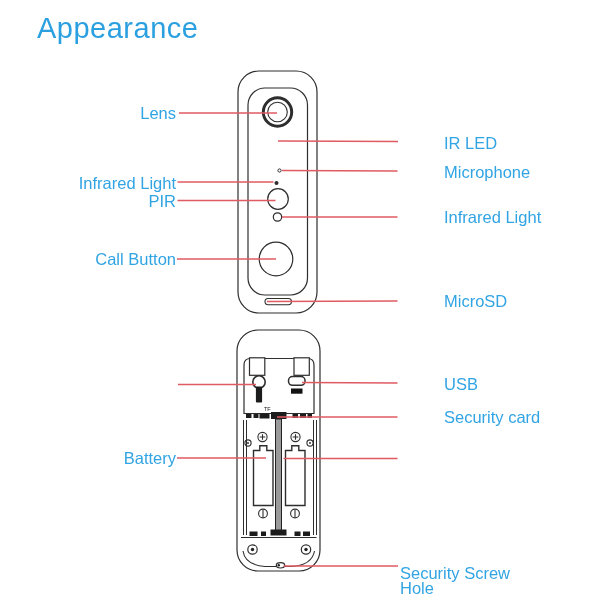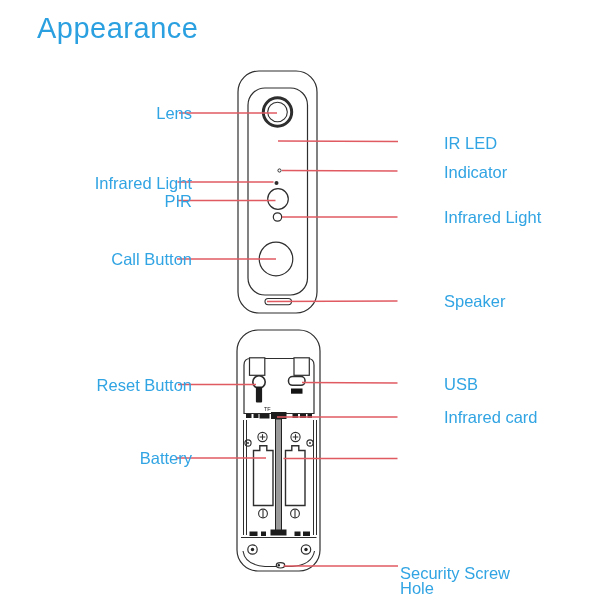--- a/index.html
+++ b/index.html
@@ -13,21 +13,21 @@
     font-family:"Liberation Sans", sans-serif;overflow:hidden;border-radius:11px;
   }
   .page-title{
     position:absolute;left:37px;top:12px;
     font-size:29px;color:#2ba0e0;letter-spacing:0.5px;
   }
   .lbl{
     position:absolute;font-size:16.5px;line-height:18px;color:var(--blue);
     white-space:nowrap;
   }
-  .lbl.right-align{right:408px;text-align:center;}
+  .lbl.right-align{right:424px;text-align:center;}
   .lbl.left-align{left:404px;text-align:left;margin-left:40px;}
   .lbl.wrap{
     left:400px;top:566px;width:128px;text-align:left;
     white-space:normal;line-height:15px;
   }
   svg{position:absolute;left:0;top:0;}
 </style>
 </head>
 <body>
 
@@ -136,24 +136,23 @@
       <line x1="283.5" y1="566" x2="398" y2="566"></line>
     </g>
   </svg>
 
   <div class="page-title">Appearance</div>
 
   <div class="lbl right-align" style="top:104px">Lens</div>
   <div class="lbl right-align" style="top:174px">Infrared Light</div>
   <div class="lbl right-align" style="top:192px">PIR</div>
   <div class="lbl right-align" style="top:250px">Call Button</div>
-  <div class="lbl right-align" style="top:376px">Reset Button</div>
   <div class="lbl right-align" style="top:449px">Battery</div>
 
   <div class="lbl left-align" style="top:134px">IR LED</div>
-  <div class="lbl left-align" style="top:163px">Indicator</div>
+  <div class="lbl left-align" style="top:163px">Microphone</div>
   <div class="lbl left-align" style="top:208px">Infrared Light</div>
-  <div class="lbl left-align" style="top:292px">Speaker</div>
+  <div class="lbl left-align" style="top:292px">MicroSD</div>
   <div class="lbl left-align" style="top:375px">USB</div>
-  <div class="lbl left-align" style="top:408px">Infrared card</div>
+  <div class="lbl left-align" style="top:408px">Security card</div>
 
   <div class="lbl wrap">Security Screw Hole</div>
 </div>
 
 </body></html>

